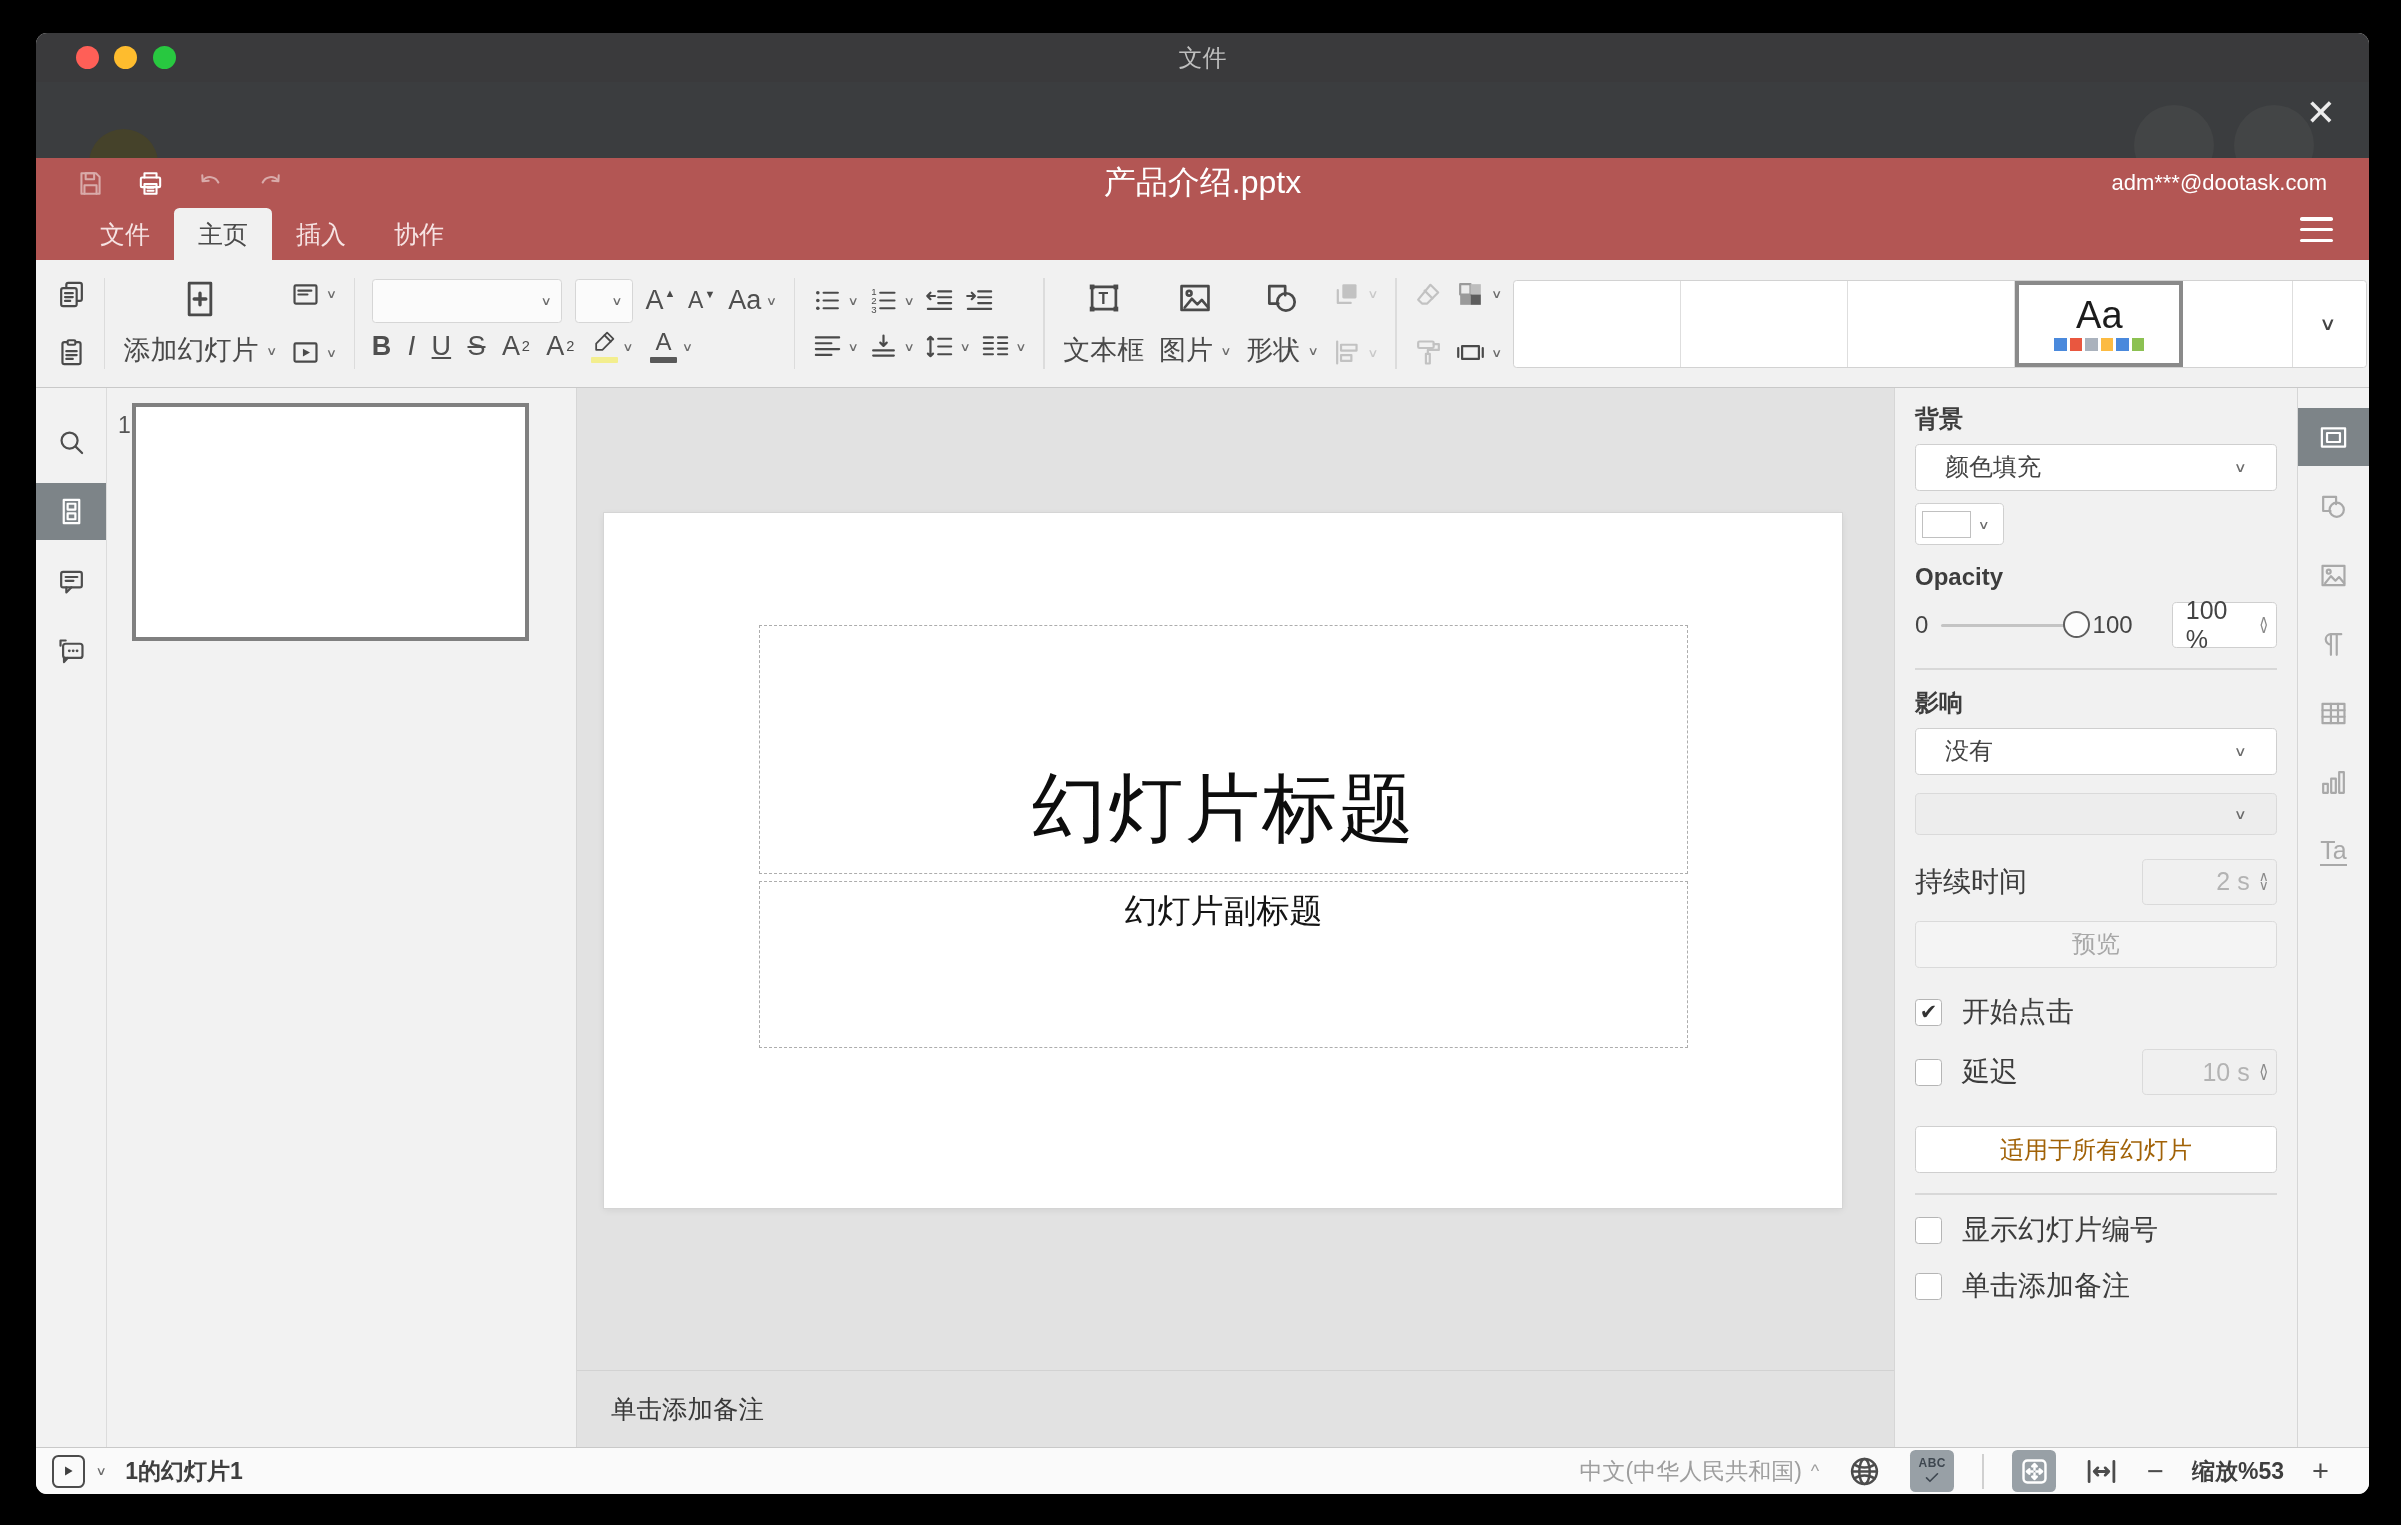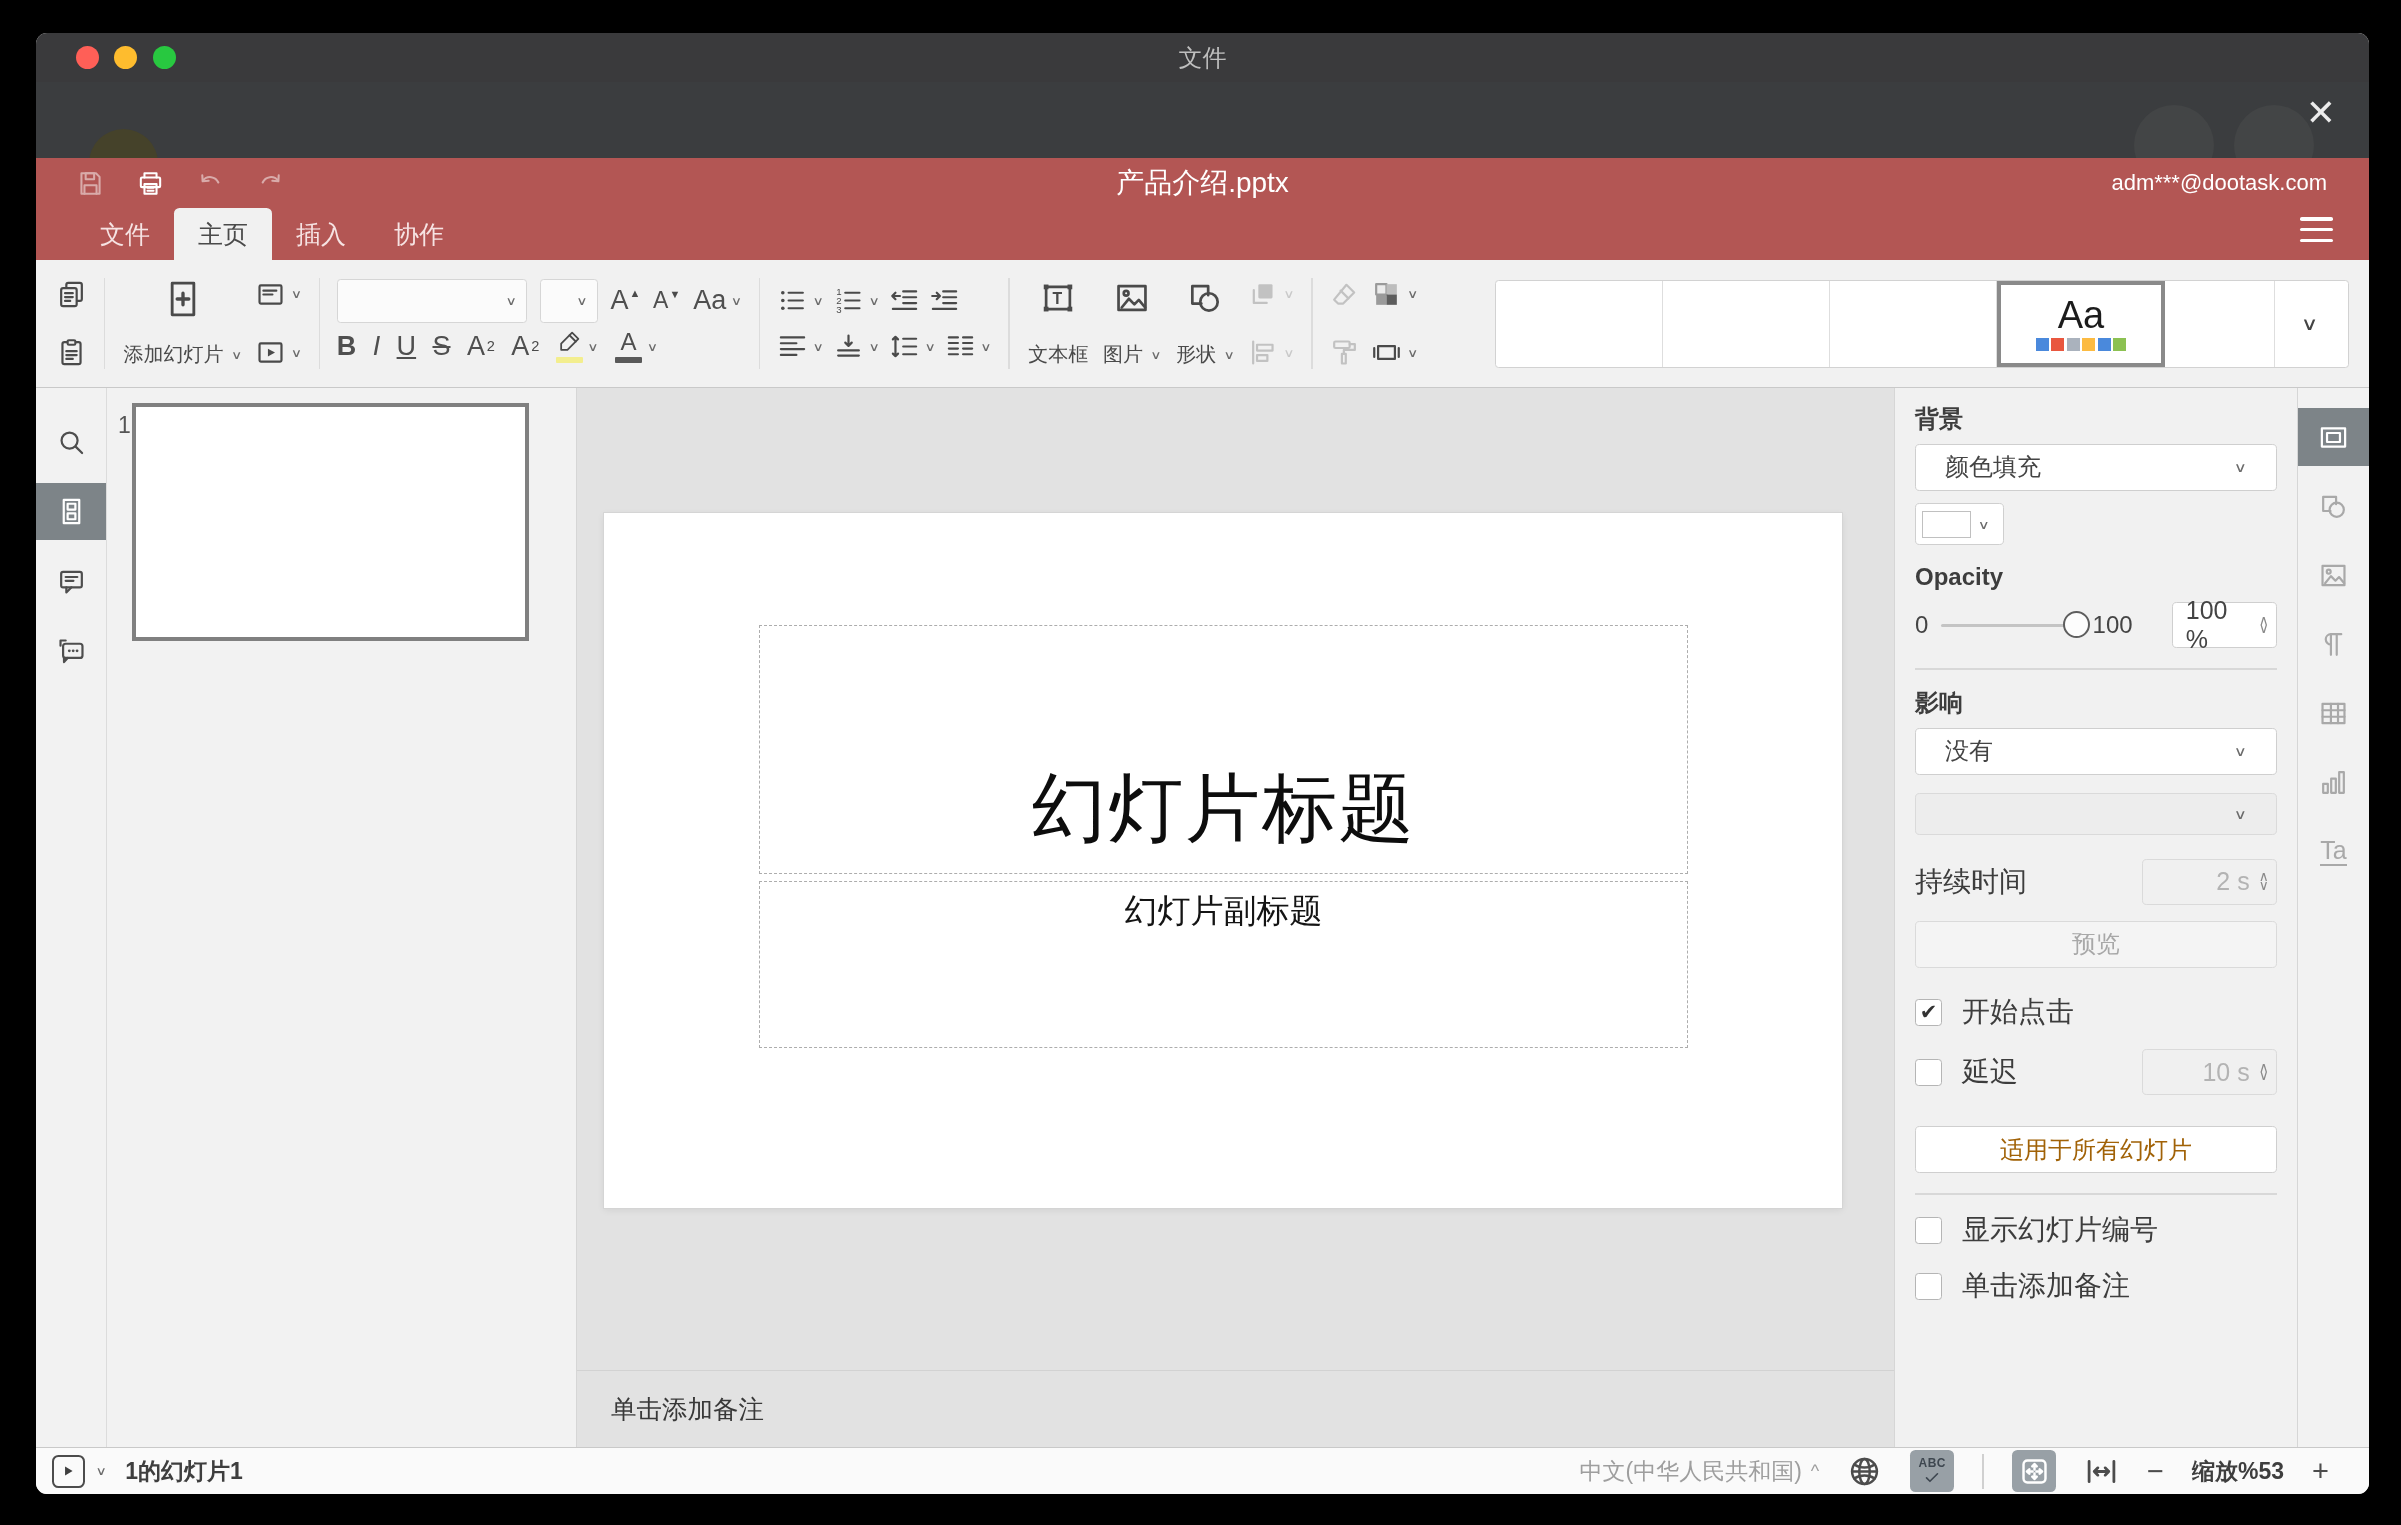--- a/index.html
+++ b/index.html
@@ -15,34 +15,34 @@
   
   .darkstrip{height:76px;background:var(--c-darkstrip,#3b3d3f);position:relative;overflow:hidden;flex:none;}
   .peek-avatar{position:absolute;left:53px;bottom:-40px;width:69px;height:69px;border-radius:50%;background:#45422a;}
   .peek-circle{position:absolute;bottom:-27px;width:80px;height:80px;border-radius:50%;background:#434546;}
   .overlay-close{position:absolute;right:33px;top:12.8px;color:#ececec;font-size:36px;line-height:1;}
   
   .redheader{height:102px;background:var(--c-accent,#b35654);flex:none;position:relative;color:#fff;}
   .qa-row{height:50px;display:flex;align-items:center;padding-left:40px;gap:31px;position:relative;}
   .qa-row .ic{width:29px;height:29px;}
   .dimw{opacity:.5;}
-  .doc-title{position:absolute;left:0;right:0;text-align:center;font-size:28px;color:#fff;pointer-events:none;}
+  .doc-title{position:absolute;left:0;right:0;text-align:center;font-size:32px;color:#fff;pointer-events:none;}
   .user-email{position:absolute;right:42px;font-size:22px;color:#fff;}
   .tab-row{height:52px;display:flex;align-items:stretch;padding-left:40px;position:relative;}
   .tab{padding:0 24px;display:flex;align-items:center;font-size:25px;color:#f6e3e3;}
   .tab.active{background:#f1f1f1;color:#4a4a4a;border-radius:5.5px 5.5px 0 0;}
   .hamburger{position:absolute;right:36px;top:9px;display:flex;flex-direction:column;gap:7.3px;}
   .hamburger i{display:block;width:33px;height:3.6px;background:#fff;border-radius:1.8px;}
   
   .toolbar{height:128px;background:#f1f1f1;border-bottom:1.8px solid #c9c9c9;flex:none;display:flex;align-items:center;padding:0 20px;gap:11px;color:#4a4a4a;overflow:hidden;}
   .tb-sep{width:1.8px;height:91px;background:#dcdcdc;flex:none;margin:0 5.5px;}
   .tb-col{height:97px;display:flex;flex-direction:column;justify-content:space-between;padding:3.6px 0;}
   .tb-row{display:flex;align-items:center;gap:12.8px;height:44px;}
   .big-btn{height:97px;flex-direction:column;justify-content:space-between;padding:3.6px 1.8px;}
-  .tb-lbl{font-size:20px;color:#4a4a4a;white-space:nowrap;}
+  .tb-lbl{font-size:27px;color:#4a4a4a;white-space:nowrap;}
   .chev{font-size:15.5px;color:#6b6b6b;line-height:1;transform:scaleY(.75);display:inline-block;}
   .ic{stroke:currentColor;fill:none;stroke-width:1.7;stroke-linecap:round;stroke-linejoin:round;width:31px;height:31px;flex:none;}
   .ic .f{fill:currentColor;stroke:none;}
   .combo{background:#fbfbfb;border:1.8px solid #d6d6d6;border-radius:3.6px;height:44px;display:flex;align-items:center;justify-content:flex-end;padding:0 9px;}
   .glyph{font-size:27px;color:#4f4f4f;line-height:1;}
   .supsub{font-size:14.6px;}
   .colstack{display:flex;flex-direction:column;align-items:center;line-height:1;}
   .colorbar{width:27px;height:6.4px;border-radius:0.9px;margin-top:2.7px;}
   .dim{color:#c2c2c2;}
   .dim .chev{color:#c9c9c9;}

